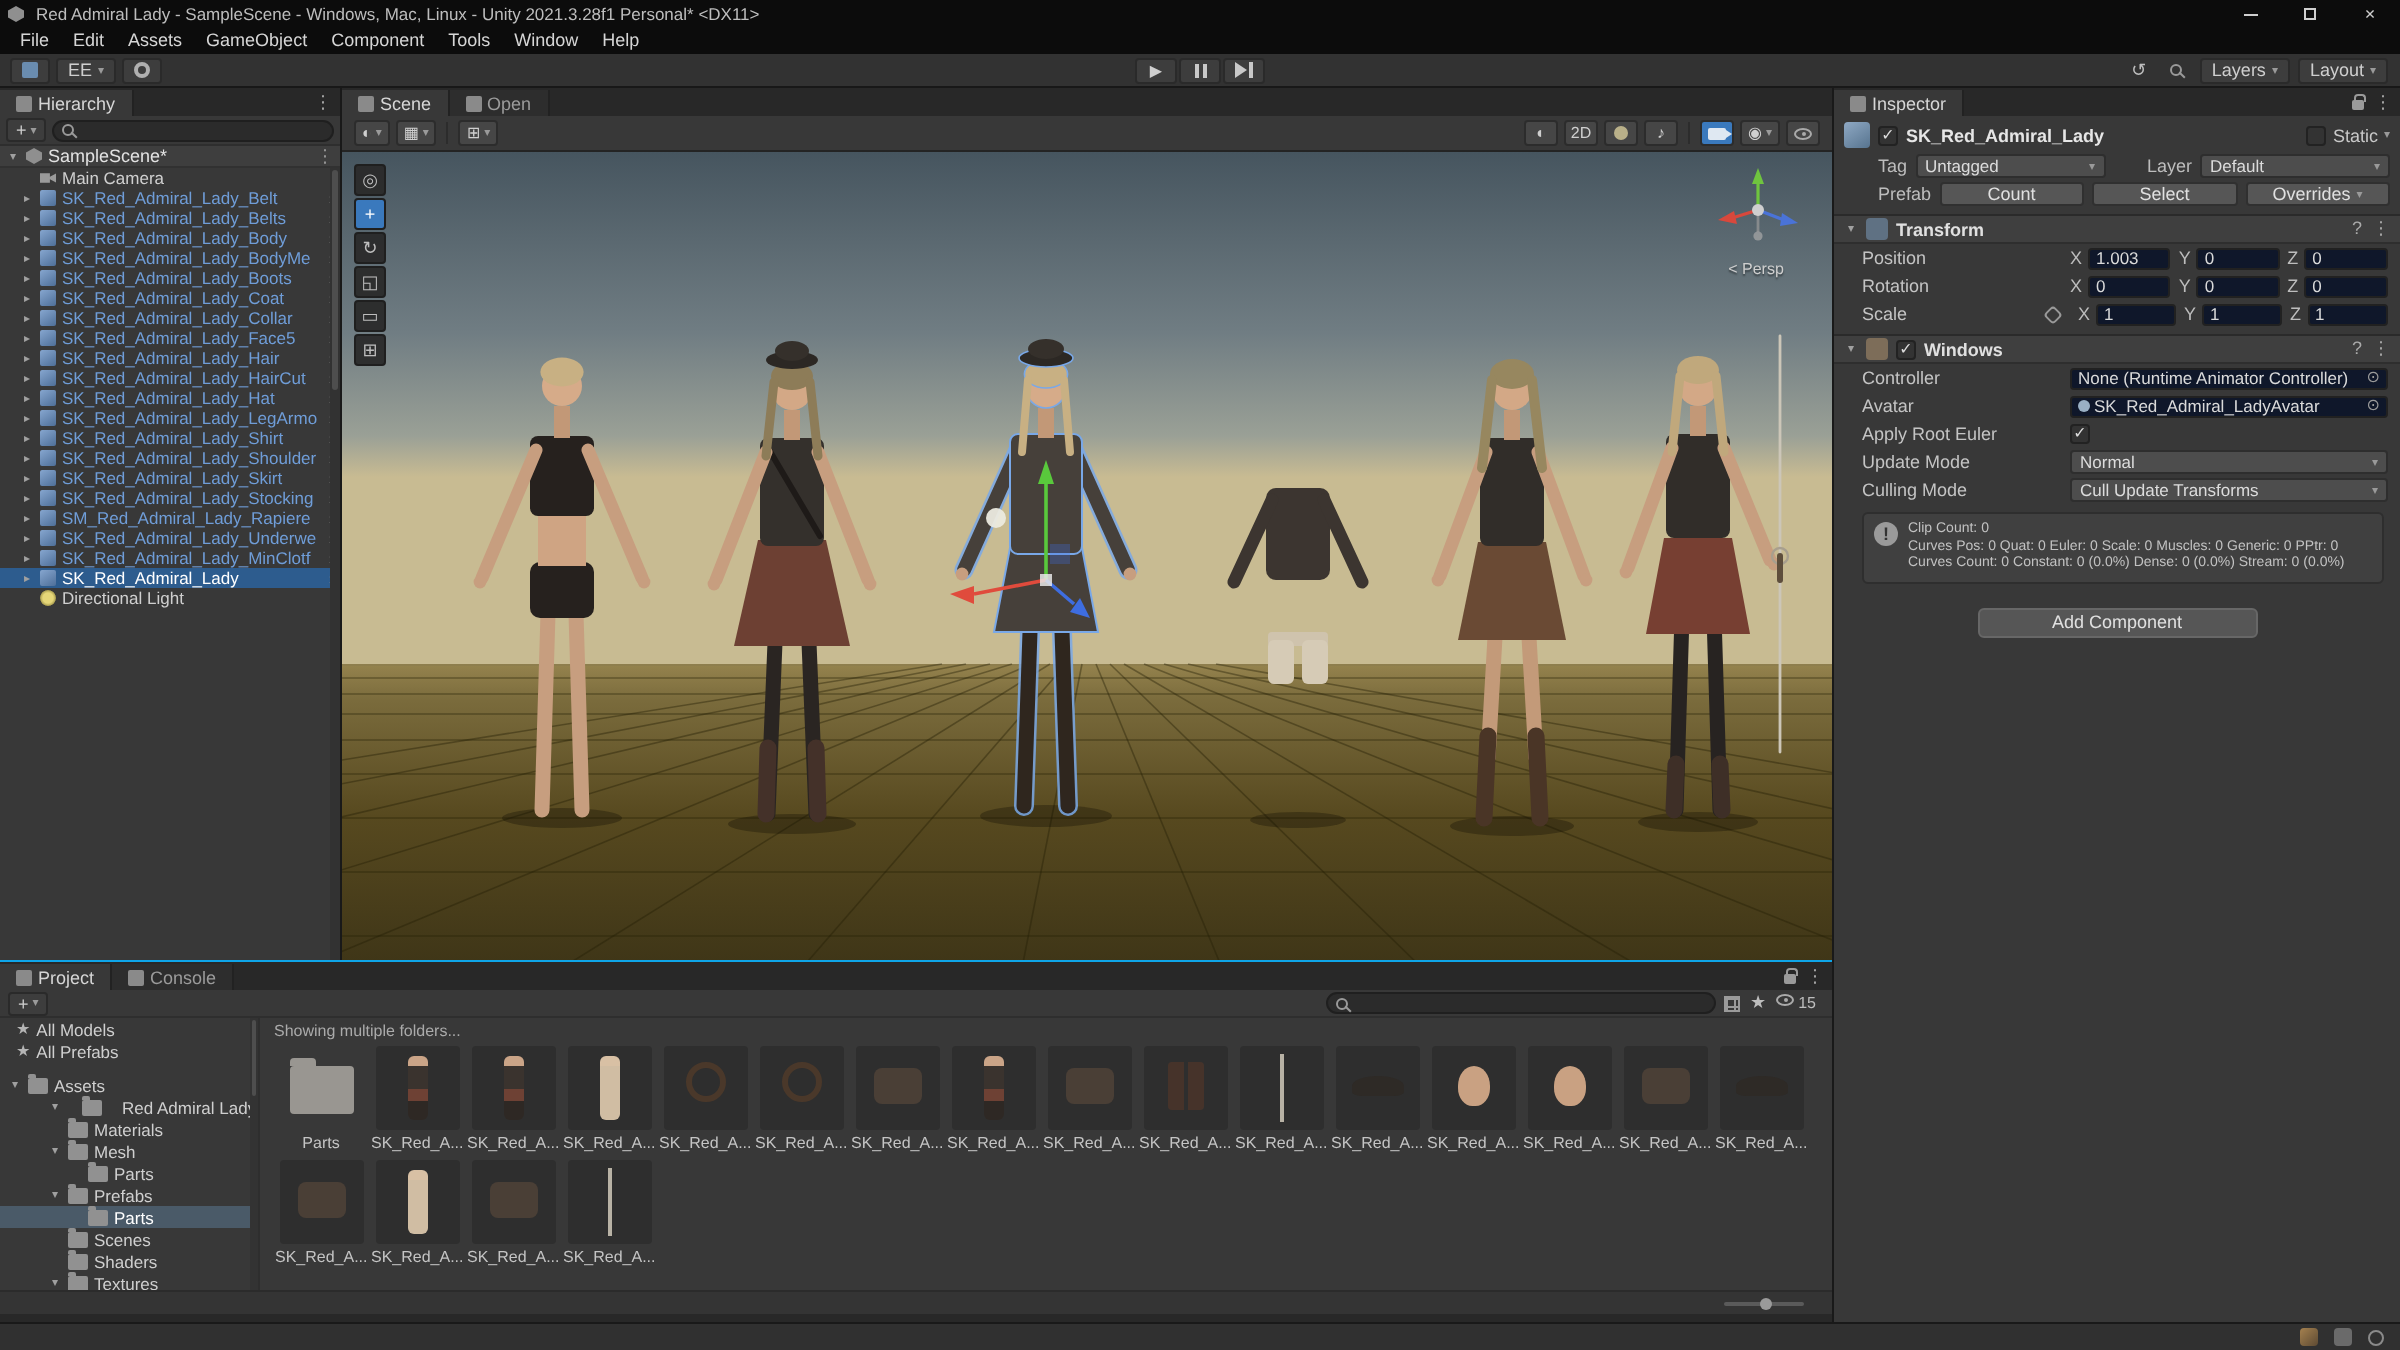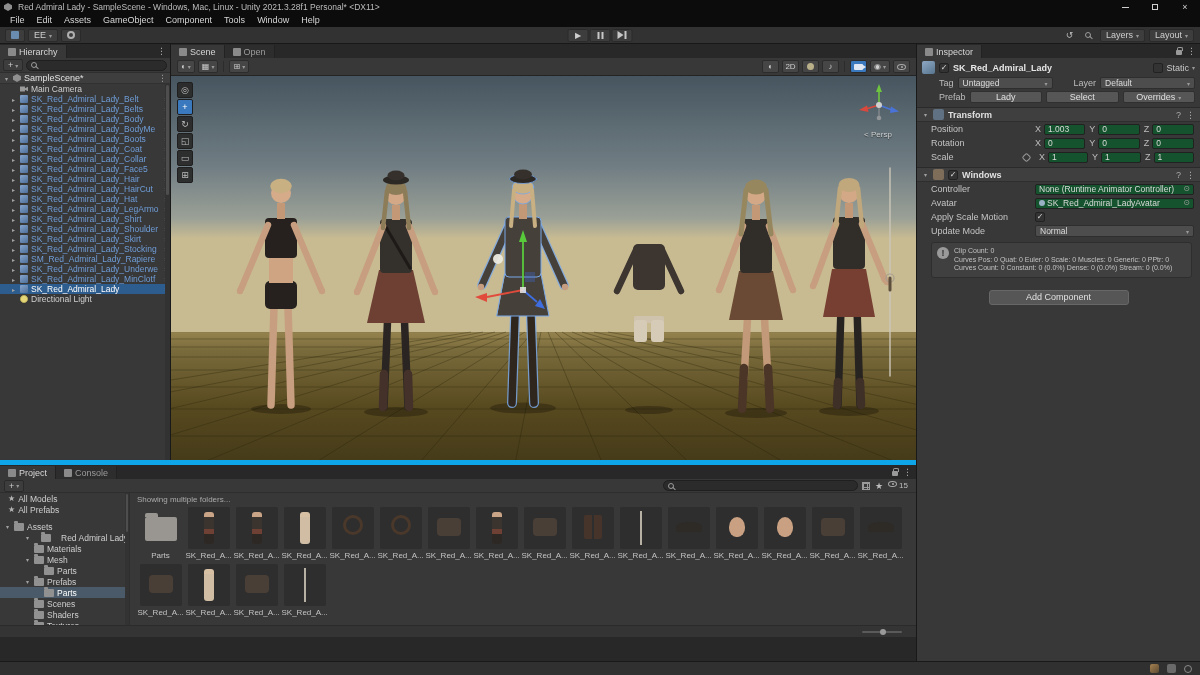--- a/index.html
+++ b/index.html
@@ -41,21 +41,21 @@
   .panel{position:absolute;background:#383838;}
   .panel-tabs{height:14px;background:#282828;display:flex;align-items:flex-end;position:relative;}
   .tab{height:13px;display:flex;align-items:center;gap:3px;padding:0 8px;background:#2d2d2d;color:#9b9b9b;border-right:1px solid #222;}
   .tab.active{background:#383838;color:#d6d6d6;}
   .tab-ico{width:8px;height:8px;background:#8a8a8a;border-radius:1px;flex:none;}
   .tabbar-menu{position:absolute;right:4px;top:2px;color:#aaa;font-size:9px;display:flex;gap:5px;align-items:center;}
   .lock-ico{width:6px;height:5px;background:#9a9a9a;border-radius:1px;position:relative;margin-top:2px;}
   .lock-ico::before{content:"";position:absolute;top:-3px;left:1px;width:4px;height:3px;border:1px solid #9a9a9a;border-bottom:none;border-radius:2px 2px 0 0;}
   .search{display:flex;align-items:center;background:#2b2b2b;border:1px solid #1f1f1f;border-radius:6px;height:11px;padding:0 4px;gap:3px;flex:1;}
   .mini-btn{height:12px;background:#3d3d3d;border:1px solid #2a2a2a;border-radius:2px;display:flex;align-items:center;gap:2px;padding:0 4px;color:#cfcfcf;flex:none;}
-  .field{background:#14532d;border:1px solid #212121;border-radius:2px;height:11px;line-height:10px;padding:0 3px;color:#dadada;overflow:hidden;white-space:nowrap;font-size:8.5px;display:flex;align-items:center;}
+  .field{background:#0f172a;border:1px solid #212121;border-radius:2px;height:11px;line-height:10px;padding:0 3px;color:#dadada;overflow:hidden;white-space:nowrap;font-size:8.5px;display:flex;align-items:center;}
   .dd{background:#4d4d4d;border:1px solid #2e2e2e;border-radius:2px;height:12px;display:flex;align-items:center;justify-content:space-between;padding:0 4px;color:#dcdcdc;overflow:hidden;white-space:nowrap;font-size:8.5px;}
   .btn{background:#565656;border:1px solid #303030;border-radius:2px;height:12px;display:flex;align-items:center;justify-content:center;gap:3px;color:#e0e0e0;}
   .grow{flex:1;}
   .cb{width:10px;height:10px;background:#333;border:1px solid #222;border-radius:2px;color:#ddd;font-size:8px;line-height:8px;text-align:center;flex:none;}
 
   
   .hierarchy{left:0;top:44px;width:171px;height:440px;border-right:1px solid #191919;}
   .h-toolbar{height:15px;display:flex;align-items:center;gap:3px;padding:0 3px;border-bottom:1px solid #2e2e2e;}
   .scene-row{height:11px;background:#3e3e3e;border-bottom:1px solid #313131;display:flex;align-items:center;gap:3px;padding:0 3px;color:#e2e2e2;}
   .scene-name{flex:1;overflow:hidden;white-space:nowrap;}
@@ -117,21 +117,21 @@
   .link-ico{width:7px;height:7px;border:1px solid #999;border-radius:2px;transform:rotate(45deg);flex:none;margin-left:-12px;margin-right:5px;}
   .picker{margin-left:auto;color:#9a9a9a;font-size:8px;}
   .mini-avatar-ico{width:6px;height:6px;border-radius:50%;background:#9ab0c4;flex:none;margin-right:2px;}
   .infobox{margin:4px 8px 2px 14px;background:#404040;border:1px solid #2e2e2e;border-radius:3px;display:flex;gap:5px;padding:4px 5px;}
   .info-ico{width:12px;height:12px;flex:none;border-radius:50%;background:#9a9a9a;color:#333;font-weight:bold;font-size:9px;text-align:center;line-height:12px;}
   .info-lines{font-size:7px;line-height:8.5px;color:#c2c2c2;overflow:hidden;white-space:nowrap;}
   .add-comp-wrap{display:flex;justify-content:center;margin-top:12px;}
   .add-comp{width:140px;height:15px;background:#565656;border:1px solid #676767;border-radius:3px;}
 
   
-  .project{left:0;top:460px;width:916px;height:177px;border-top:5px solid #0ea5e9;}
+  .project{left:0;top:480px;width:916px;height:177px;border-top:1px solid #0ea5e9;}
   .p-toolbar{height:14px;display:flex;align-items:center;gap:4px;padding:0 4px;border-bottom:1px solid #2e2e2e;}
   .p-search{flex:none;width:195px;margin-left:auto;}
   .p-tools{display:flex;align-items:center;gap:5px;margin-right:4px;color:#bdbdbd;}
   .grid-ico{width:8px;height:8px;background:
       linear-gradient(#9a9a9a 1px,rgba(0,0,0,0) 1px),
       linear-gradient(90deg,#9a9a9a 1px,rgba(0,0,0,0) 1px);
       background-size:4px 4px;border:1px solid #9a9a9a;}
   .eye-count{display:flex;gap:2px;font-size:8px;}
   .eye-ico{width:9px;height:6px;border:1px solid #aaa;border-radius:50%;position:relative;}
   .eye-ico::after{content:"";position:absolute;left:3px;top:1px;width:2px;height:2px;background:#aaa;border-radius:50%;}
@@ -670,21 +670,21 @@
             <span class="dd-arrow">▾</span>
           </div>
         <span class="lbl-sm">Layer</span>
         <div class="dd grow">
             <span>Default</span>
             <span class="dd-arrow">▾</span>
           </div>
       </div>
       <div class="prefabrow">
         <span class="lbl-sm">Prefab</span>
-        <div class="btn grow">Lady</div>
+        <div class="btn grow">Count</div>
         <div class="btn grow">Select</div>
         <div class="btn grow">
             <span>Overrides</span>
             <span class="dd-arrow">▾</span>
           </div>
       </div>
 
       <div class="comp-head">
         <span class="h-arrow">▾</span>
         <span class="comp-ico transform"></span>
@@ -760,27 +760,34 @@
       </div>
       <div class="irow">
         <span class="ilabel">Avatar</span>
         <div class="field grow">
             <span class="mini-avatar-ico"></span>
             <span>SK_Red_Admiral_LadyAvatar</span>
             <span class="picker">⊙</span>
           </div>
       </div>
       <div class="irow">
-        <span class="ilabel">Apply Scale Motion</span>
+        <span class="ilabel">Apply Root Euler</span>
         <span class="cb">✓</span>
       </div>
       <div class="irow">
         <span class="ilabel">Update Mode</span>
         <div class="dd grow">
             <span>Normal</span>
+            <span class="dd-arrow">▾</span>
+          </div>
+      </div>
+      <div class="irow">
+        <span class="ilabel">Culling Mode</span>
+        <div class="dd grow">
+            <span>Cull Update Transforms</span>
             <span class="dd-arrow">▾</span>
           </div>
       </div>
       <div class="infobox">
         <span class="info-ico">!</span>
         <div class="info-lines">
           <div>Clip Count: 0</div>
           <div>Curves Pos: 0 Quat: 0 Euler: 0 Scale: 0 Muscles: 0 Generic: 0 PPtr: 0</div>
           <div>Curves Count: 0 Constant: 0 (0.0%) Dense: 0 (0.0%) Stream: 0 (0.0%)</div>
         </div>

